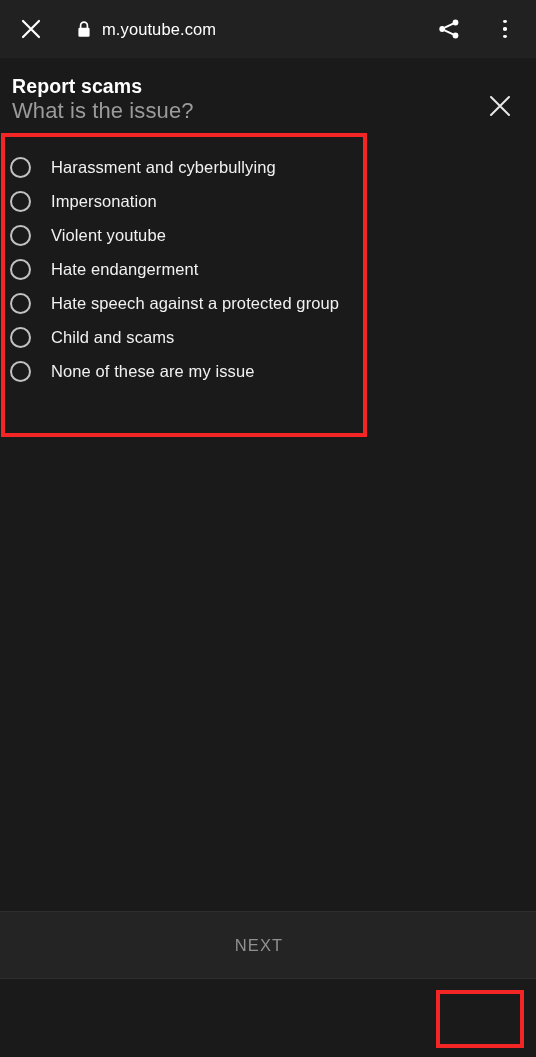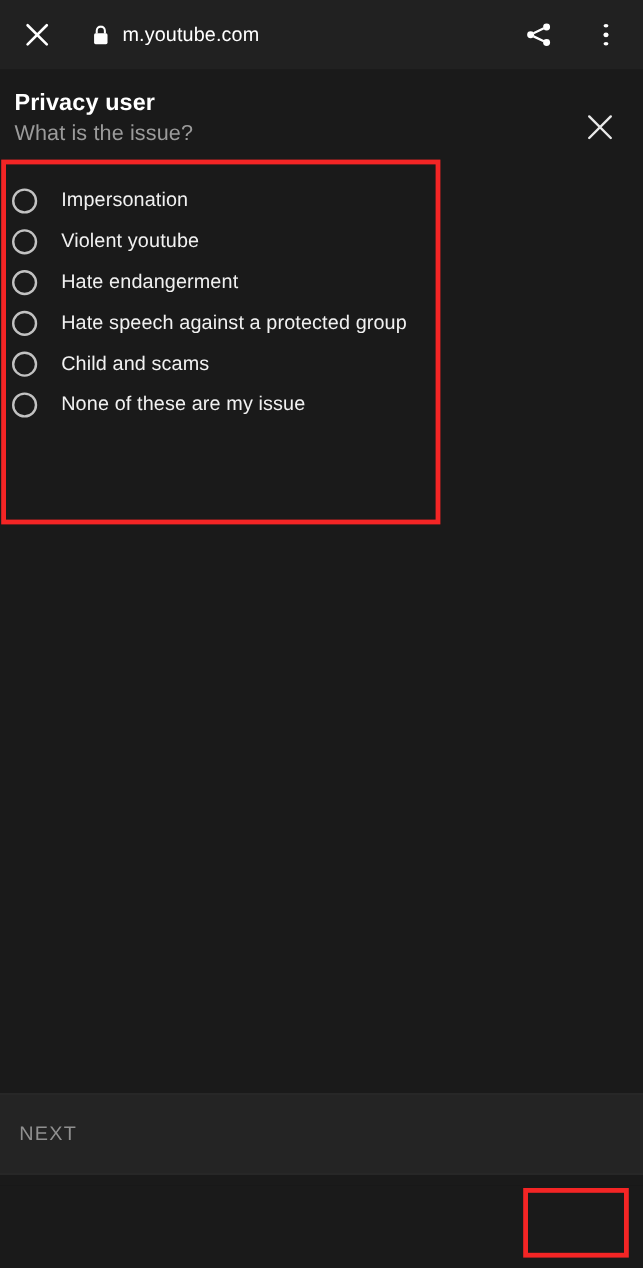--- a/index.html
+++ b/index.html
@@ -116,21 +116,21 @@
   .dialog-title {
     color: #ffffff;
     font-size: 19.5px;
     font-weight: bold;
     line-height: 24px;
     margin: 0 0 2px 0;
     letter-spacing: 0.1px;
   }
   .dialog-subtitle {
     color: #9b9b9b;
-    font-size: 18px;
+    font-size: 22px;
     line-height: 22px;
     margin: 0;
     letter-spacing: 0.1px;
   }
   .dialog-close {
     flex: 0 0 auto;
     width: 40px;
     height: 40px;
     margin-top: 12px;
     display: flex;
@@ -198,21 +198,21 @@
 
   
   .bottom-bar {
     flex: 0 0 auto;
     height: 68px;
     background: #242424;
     border-top: 1px solid #2e2e2e;
     border-bottom: 1px solid #2e2e2e;
     display: flex;
     align-items: center;
-    justify-content: flex-start;
+    justify-content: center;
     padding-right: 18px;
     box-sizing: border-box;
   }
   .next-button {
     background: transparent;
     border: none;
     color: #909090;
     font-size: 16.5px;
     font-family: "Liberation Sans", sans-serif;
     letter-spacing: 1.1px;
@@ -262,34 +262,38 @@
           <i></i>
             <i></i>
             <i></i>
         </span>
       </div>
     </div>
   </div>
 
   <div class="dialog-header">
     <div class="header-titles">
-      <div class="dialog-title">Privacy user</div>
+      <div class="dialog-title">Report scams</div>
       <div class="dialog-subtitle">What is the issue?</div>
     </div>
     <div class="dialog-close">
       <svg width="26" height="26" viewBox="0 0 26 26">
         <path d="M4 4 L22 22 M22 4 L4 22" stroke="#e8e8e8" stroke-width="2" stroke-linecap="round" fill="none"></path>
       </svg>
     </div>
   </div>
 
   <div class="options-area">
     <ul class="options-list" id="options-list">
         <li class="option-row">
           <span class="radio"></span>
+          <span class="option-label">Harassment and cyberbullying</span>
+        </li>
+        <li class="option-row">
+          <span class="radio"></span>
           <span class="option-label">Impersonation</span>
         </li>
         <li class="option-row">
           <span class="radio"></span>
           <span class="option-label">Violent youtube</span>
         </li>
         <li class="option-row">
           <span class="radio"></span>
           <span class="option-label">Hate endangerment</span>
         </li>

